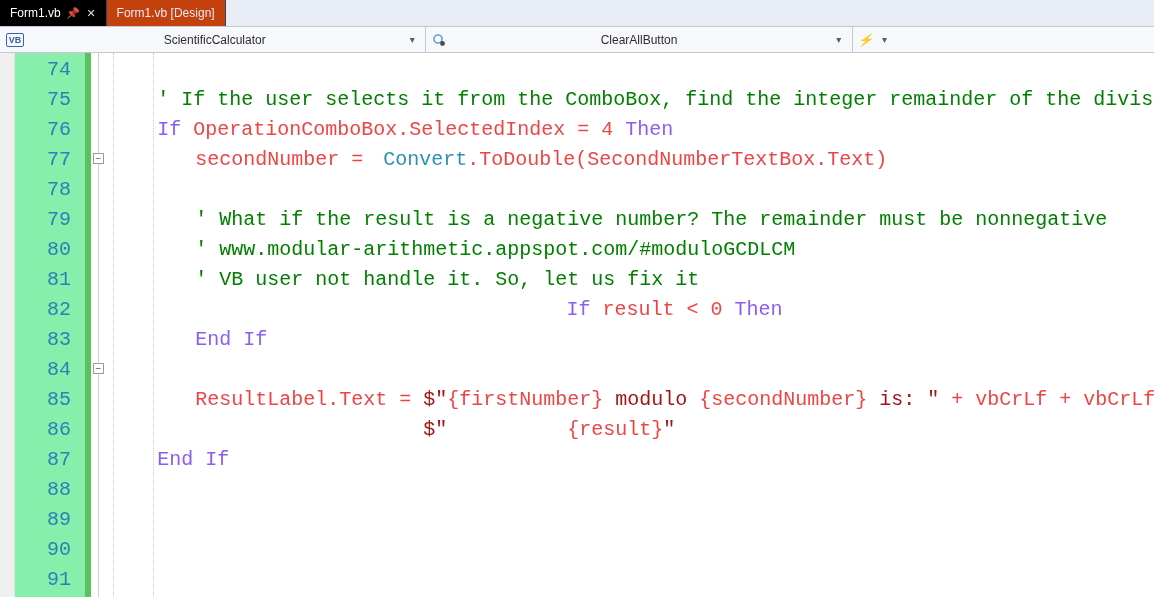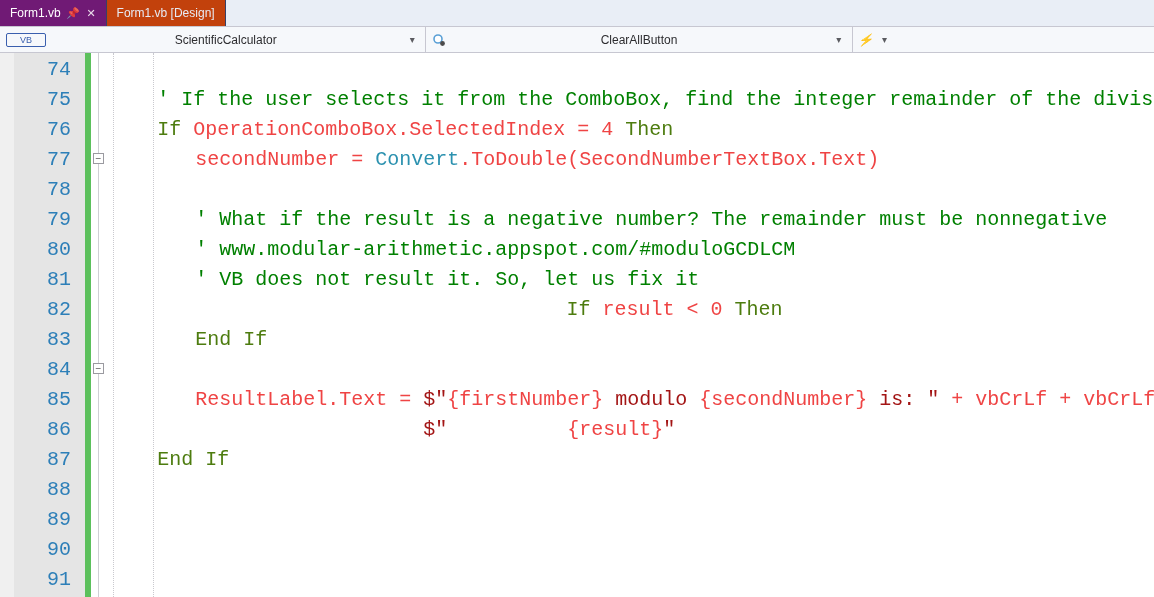--- a/index.html
+++ b/index.html
@@ -26,21 +26,21 @@
     padding: 0 10px;
     gap: 6px;
     font-size: 12px;
     color: #e7eaf3;
     background: #c2410c;
     cursor: pointer;
     user-select: none;
     border-right: 1px solid #374066;
   }
   .tab.active {
-    background: #701a75;
+    background: #000000;
     color: #ffffff;
   }
   .tab .pin, .tab .close {
     font-size: 11px;
     opacity: .85;
   }
 
   
   .navbar {
     height: 26px;
@@ -67,25 +67,25 @@
   .dd-arrow {
     width: 14px;
     text-align: center;
     color: #5b5b60;
     font-size: 10px;
   }
   .vb-badge {
     display: inline-flex;
     align-items: center;
     justify-content: center;
-    width: 40px; height: 14px;
+    width: 18px; height: 14px;
     border: 1px solid #3a5fae;
     color: #3a5fae;
     font-size: 9px;
-    font-weight: 400;
+    font-weight: 700;
     border-radius: 2px;
   }
   .lightning {
     color: #d89600;
     font-weight: bold;
     font-style: italic;
   }
   .method-icon { display: inline-flex; align-items: center; }
 
   
@@ -95,21 +95,21 @@
     background: #ffffff;
     position: relative;
   }
   .indicator-margin {
     width: 18px;
     background: #f0f0f0;
     border-right: 1px solid #e5e5e5;
   }
   .gutter {
     width: 70px;
-    background: #e5e5e5;
+    background: #86efac;
     padding-top: 2px;
     padding-left: 32px;
   }
   .ln {
     height: 30px;
     line-height: 30px;
     text-align: right;
     padding-right: 14px;
     font-family: Consolas, "Courier New", monospace;
     font-size: 20px;
@@ -160,22 +160,22 @@
 
   .indent-guide {
     position: absolute;
     top: 0; bottom: 0;
     width: 0;
     border-left: 1px dotted #c9c9ce;
   }
 
   
   .c-comment { color: #008000; }
-  .c-key     { color: #4d7c0f; }
-  .c-type    { color: #2b91af; }
+  .c-key     { color: #8b5cf6; }
+  .c-type    { color: #2b91af; margin-left: 8px; }
   .c-str     { color: #a31515; }
   .c-plain   { color: #ef4444; }
 </style>
 </head>
 <body>
 
 <div class="tab-strip">
   <div class="tab active">
     <span>Form1.vb</span>
     <span class="pin">📌</span>
@@ -243,21 +243,21 @@
   <div class="code" id="code">
     <div class="indent-guide" style="left:4px"></div>
     <div class="indent-guide" style="left:44px"></div>
   <div class="row" style="padding-left: 44px;"></div>
       <div class="row" style="padding-left: 44px;"><span class="c-comment">' If the user selects it from the ComboBox, find the integer remainder of the division of two numbers</span></div>
       <div class="row" style="padding-left: 44px;"><span class="c-key">If</span><span class="c-plain"> OperationComboBox.SelectedIndex = 4 </span><span class="c-key">Then</span></div>
       <div class="row" style="padding-left: 82px;"><span class="c-plain">secondNumber = </span><span class="c-type">Convert</span><span class="c-plain">.ToDouble(SecondNumberTextBox.Text)</span></div>
       <div class="row" style="padding-left: 82px;"></div>
       <div class="row" style="padding-left: 82px;"><span class="c-comment">' What if the result is a negative number? The remainder must be nonnegative</span></div>
       <div class="row" style="padding-left: 82px;"><span class="c-comment">' www.modular-arithmetic.appspot.com/#moduloGCDLCM</span></div>
-      <div class="row" style="padding-left: 82px;"><span class="c-comment">' VB does not result it. So, let us fix it</span></div>
+      <div class="row" style="padding-left: 82px;"><span class="c-comment">' VB user not handle it. So, let us fix it</span></div>
       <div class="row" style="padding-left: 82px; text-align: center;"><span class="c-key">If</span><span class="c-plain"> result &lt; 0 </span><span class="c-key">Then</span></div>
       <div class="row" style="padding-left: 82px;"><span class="c-key">End</span><span class="c-plain"> </span><span class="c-key">If</span></div>
       <div class="row" style="padding-left: 82px;"></div>
       <div class="row" style="padding-left: 82px;"><span class="c-plain">ResultLabel.Text = </span><span class="c-str">$"</span><span class="c-plain">{firstNumber}</span><span class="c-str"> modulo </span><span class="c-plain">{secondNumber}</span><span class="c-str"> is: "</span><span class="c-plain"> + vbCrLf + vbCrLf +</span></div>
       <div class="row" style="padding-left: 82px;"><span class="c-plain">                   </span><span class="c-str">$"          </span><span class="c-plain">{result}</span><span class="c-str">"</span></div>
       <div class="row" style="padding-left: 44px;"><span class="c-key">End</span><span class="c-plain"> </span><span class="c-key">If</span></div>
       <div class="row" style="padding-left: 44px;"></div>
     </div>
 </div>
 

